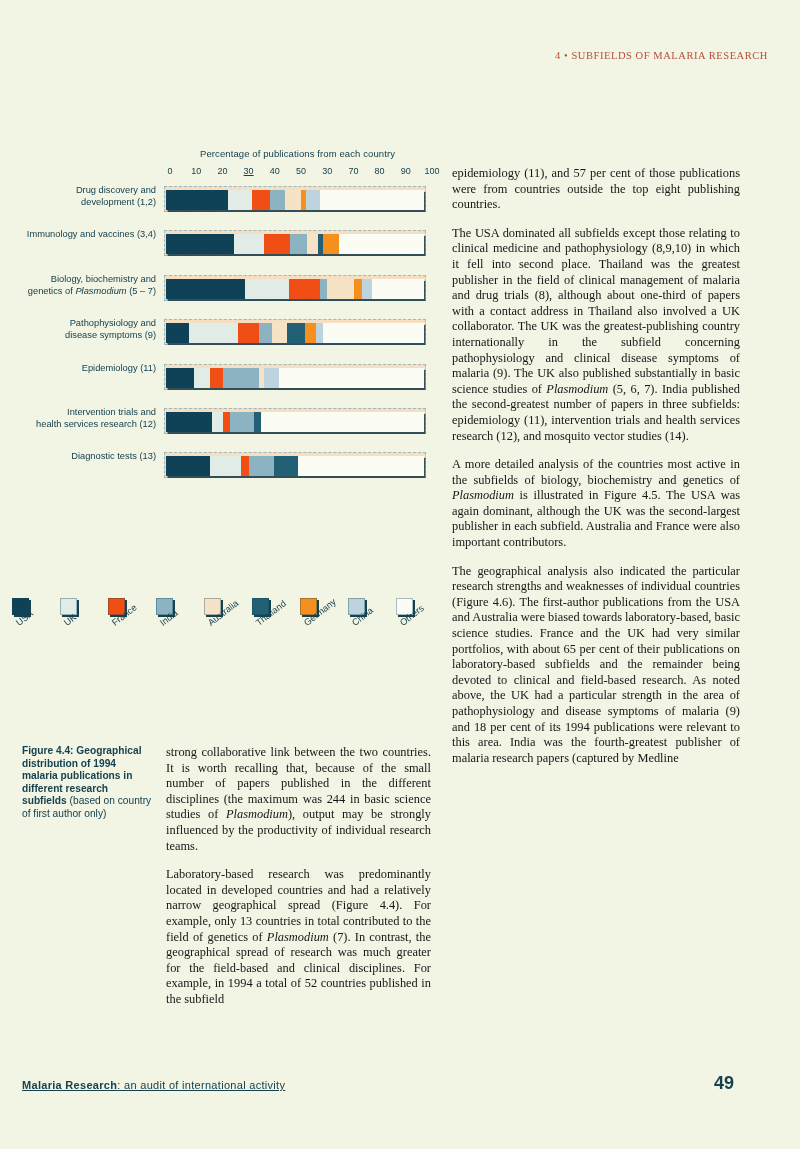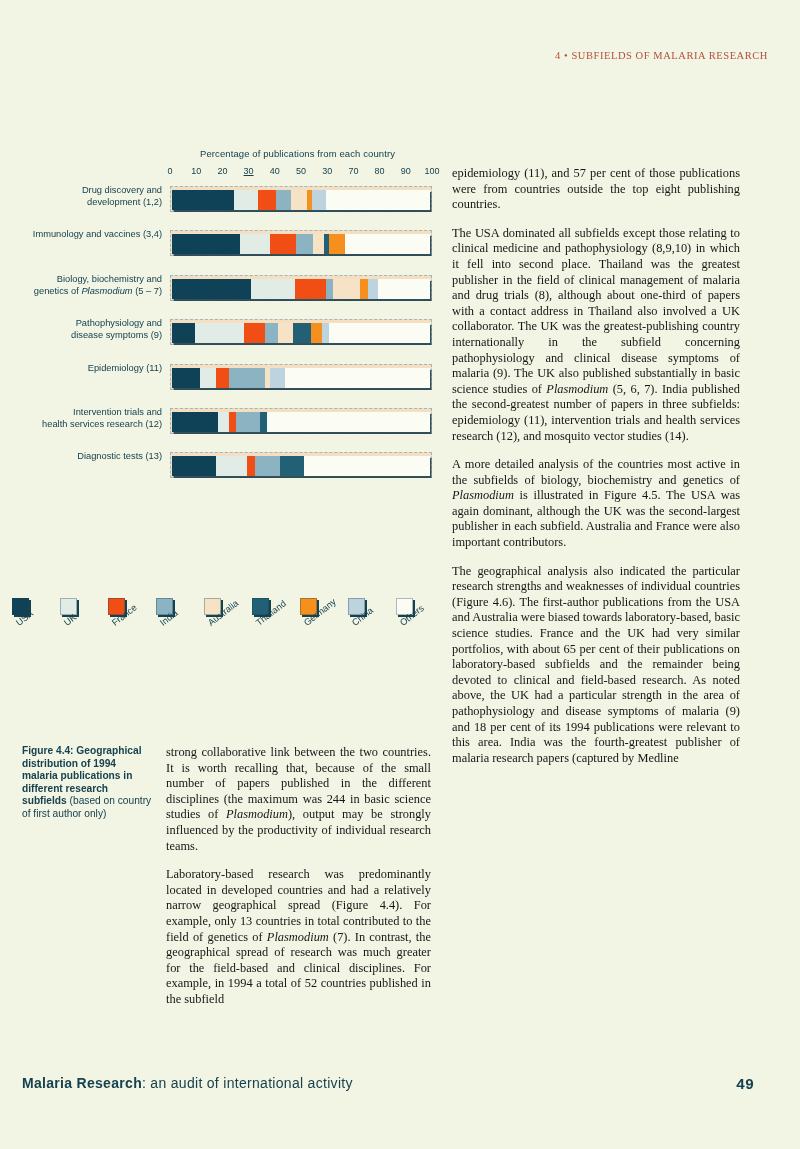--- a/index.html
+++ b/index.html
@@ -28,21 +28,21 @@
     font-family:"Liberation Sans",sans-serif;
     font-size:9.5px;color:#16424f;letter-spacing:.1px;
   }
   .axis-ticks{
     position:absolute;left:170px;top:18px;width:262px;height:13px;
     font-family:"Liberation Sans",sans-serif;
     font-size:9px;color:#16424f;
   }
   .axis-ticks span{position:absolute;transform:translateX(-50%);white-space:nowrap;}
 
-  .plot{position:absolute;left:170px;top:36px;width:262px;}
+  .plot{position:absolute;left:164px;top:36px;width:262px;}
 
   .row{position:relative;height:44.4px;}
   .row-label{
     position:absolute;right:270px;top:0;width:165px;
     text-align:right;
     font-family:"Liberation Sans",sans-serif;
     font-size:9.3px;line-height:12px;color:#16424f;
   }
   .row-label i{font-style:italic;}
 
@@ -98,27 +98,27 @@
   .col p{margin:0 0 13px 0;}
   .col p:last-child{margin-bottom:0;}
   .col i{font-style:italic;}
   .col-left{left:166px;top:745px;width:265px;}
   .col-right{left:452px;top:166px;width:288px;}
 
   
   .footer{
     position:absolute;left:22px;bottom:58px;
     font-family:"Liberation Sans",sans-serif;
-    font-size:14px;letter-spacing:.3px;color:#16424f;
+    font-size:11px;letter-spacing:.3px;color:#16424f;text-decoration:underline;
   }
   .footer .ttl{font-weight:bold;}
   .pageno{
-    position:absolute;right:46px;bottom:55px;
-    font-family:Liberation Mono, monospace;
-    font-weight:bold;font-size:15px;color:#16424f;
+    position:absolute;right:66px;bottom:55px;
+    font-family:Liberation Sans, sans-serif;
+    font-weight:bold;font-size:18px;color:#16424f;
   }
 </style>
 </head>
 <body>
 
 <div class="page">
 
   <div class="runhead">4 • SUBFIELDS OF MALARIA RESEARCH</div>
 
   <div class="figure">

